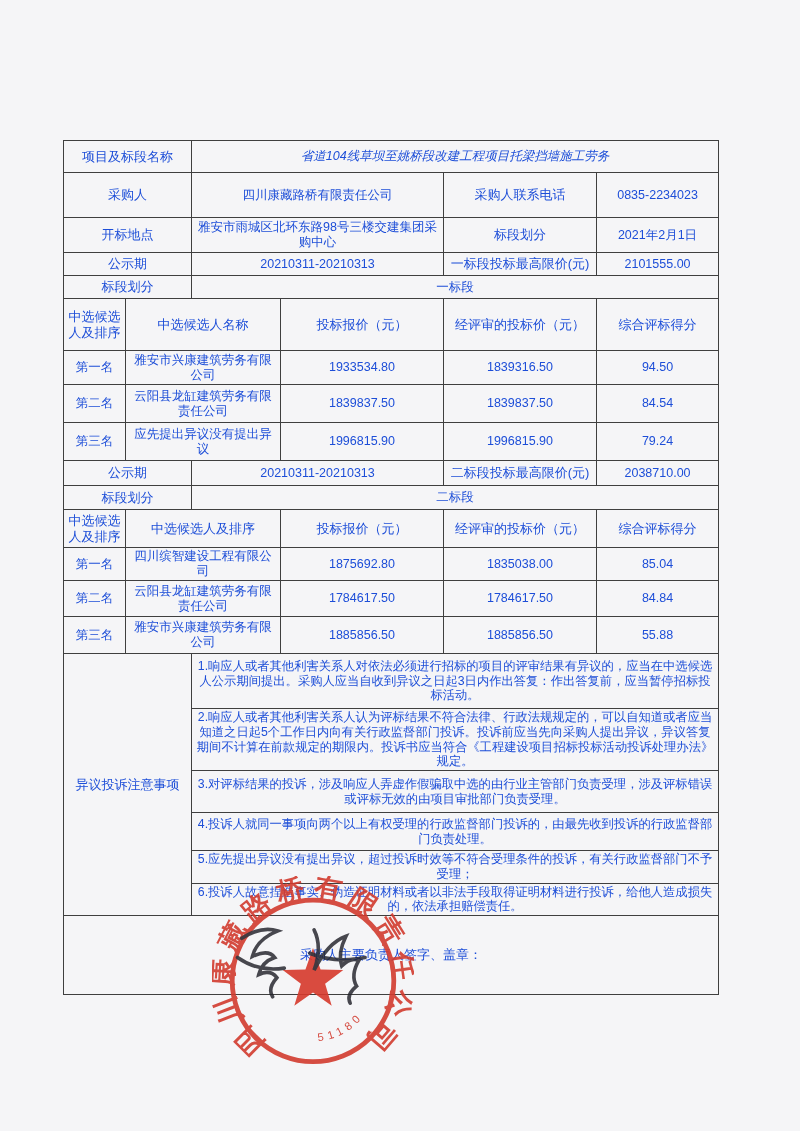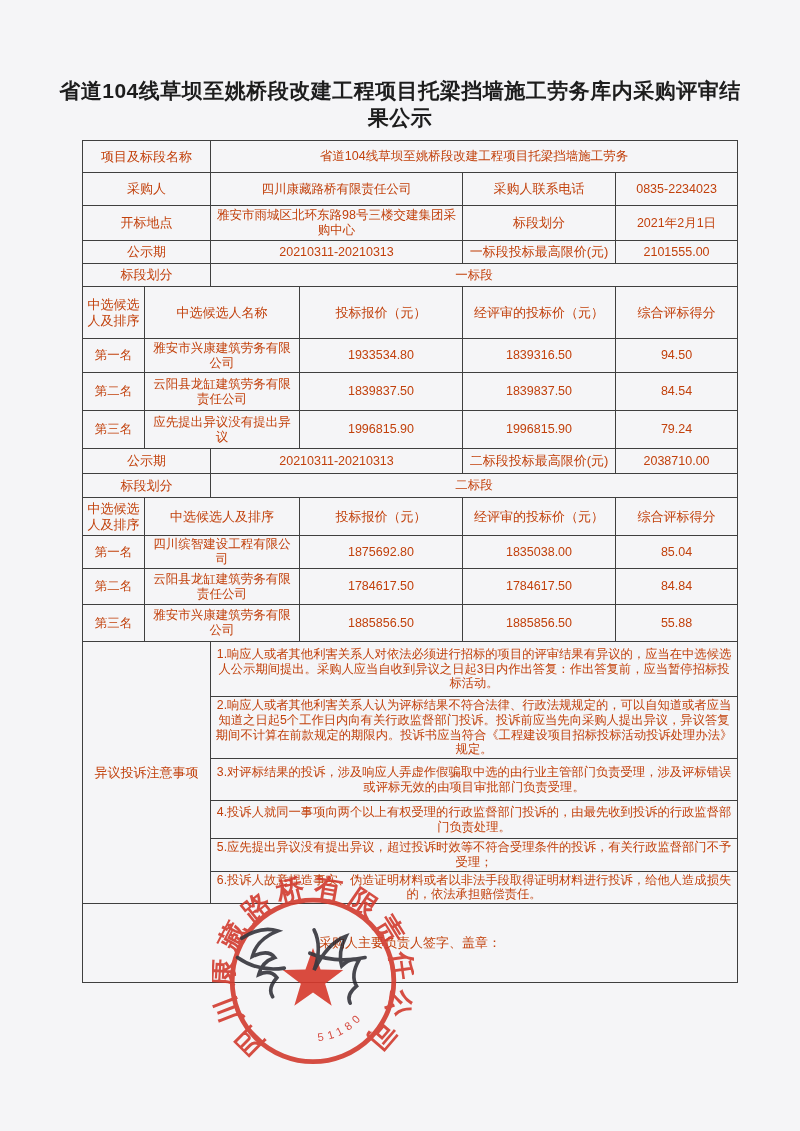--- a/index.html
+++ b/index.html
@@ -9,50 +9,49 @@
     font-family:"Liberation Sans", sans-serif;
     color:#262626; overflow:hidden;
   }
   .doc-title {
     position:absolute; left:55px; top:78px; width:690px;
     margin:0; text-align:center;
     font-size:21px; line-height:1.28; font-weight:bold;
     letter-spacing:0.5px; color:#1d1d1d;
   }
   table.main {
-    position:absolute; left:82px; top:140px; width:655px;
+    position:absolute; left:63px; top:140px; width:655px;
     border-collapse:collapse; table-layout:fixed;
-    font-size:12.5px; color:#c2410c;
+    font-size:12.5px; color:#1d4ed8;
   }
   table.main td {
     border:1.6px solid #3f3f3f;
     text-align:center; vertical-align:middle;
     padding:1px 4px; line-height:1.2; overflow:hidden;
     word-break:break-all;
   }
   td.lbl { font-size:13px; }
-  td.leftv { text-align:left; padding-left:7px; }
+  td.leftv { text-align:left; padding-left:7px;font-style:italic; }
   td.note {
     text-align:left; line-height:1.34; padding:3px 8px 3px 7px;
     font-size:12.3px; word-break:break-all;margin-left:41px;
   }
   td.sigcell { text-align:left; padding-left:8px; font-size:13px; }
-  tr.r32{height:32px} tr.r33{height:33px} tr.r35{height:35px}
+  tr.r32{height:32px} tr.r33{height:45px} tr.r35{height:35px}
   tr.r23{height:23px} tr.r52{height:52px} tr.r34{height:34px}
   tr.r38{height:38px} tr.r25{height:25px} tr.r24{height:24px}
   tr.r36{height:36px} tr.r37{height:37px} tr.r55{height:55px}
   tr.r42{height:42px} tr.r43{height:31px} tr.r79{height:79px}
   .seal { position:absolute; left:212px; top:876px; width:202px; height:214px; opacity:0.9; }
 </style>
 </head>
 <body>
 
 <div class="page">
 
-  <h1 class="doc-title">省道104线草坝至姚桥段改建工程项目托梁挡墙施工劳务库内采购评审结果公示</h1>
 
   <table class="main">
     <colgroup>
       <col style="width:62px">
         <col style="width:66px">
         <col style="width:89px">
       <col style="width:163px">
         <col style="width:153px">
         <col style="width:122px">
     </colgroup>

